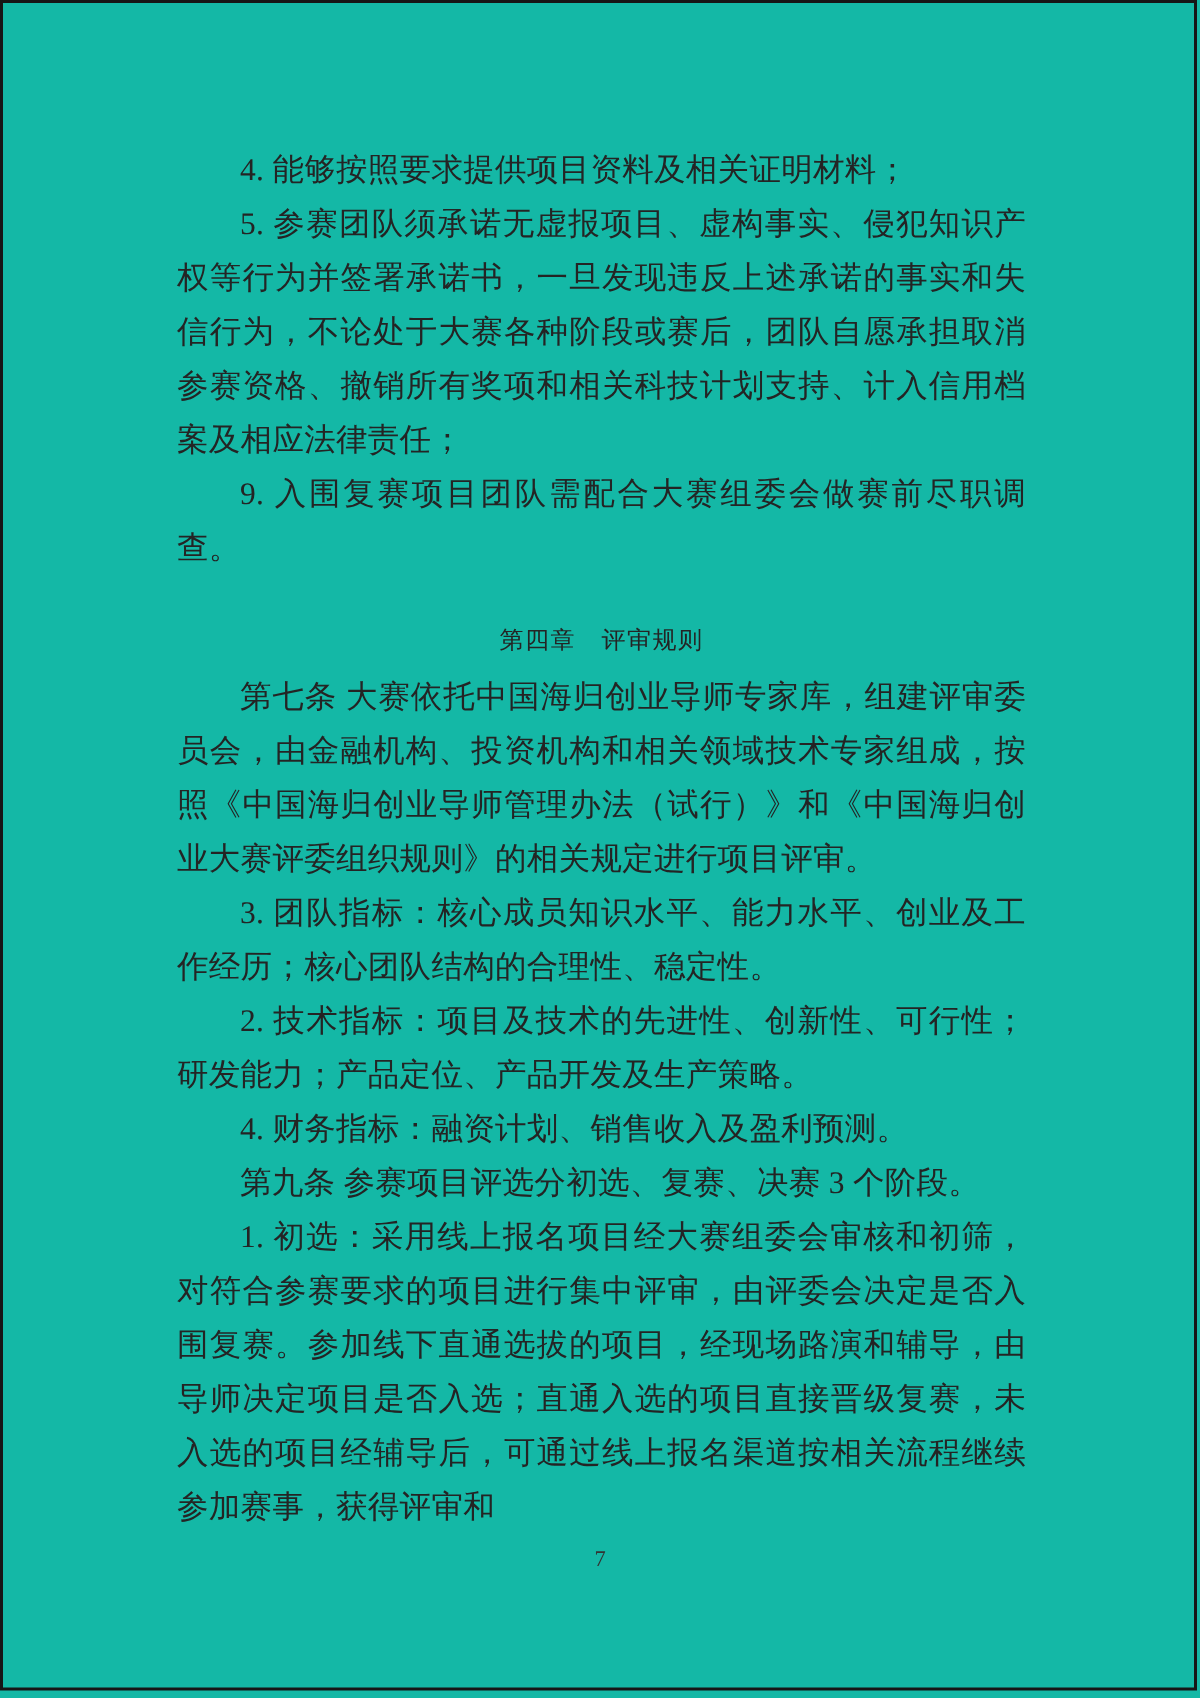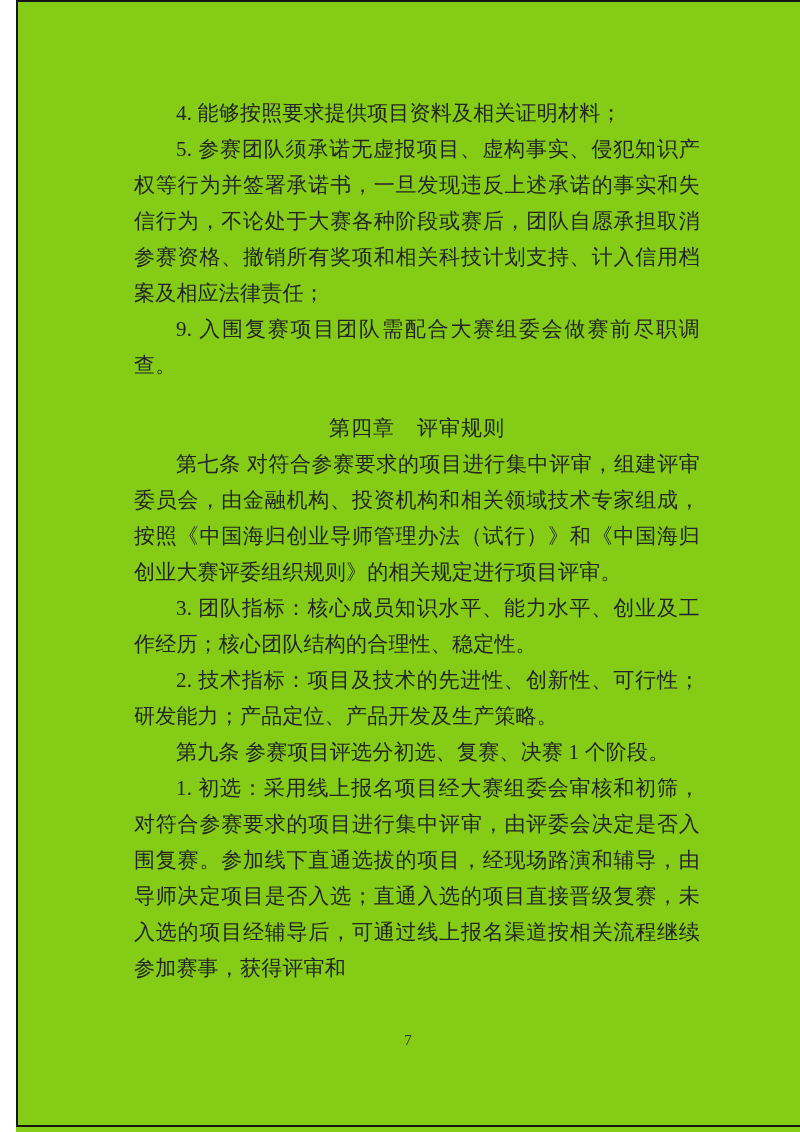--- a/index.html
+++ b/index.html
@@ -10,22 +10,21 @@
     body {
       width: 800px;
       height: 1132px;
       position: relative;
       overflow: hidden;
       font-family: "Liberation Serif", "DejaVu Serif", serif;
     }
     .page {
       position: absolute;
       inset: 0;
-      background: #84cc16;
-      margin-left: 16px;
+      background: #14b8a6;
     }
     .page-border {
       position: absolute;
       left: 0;
       top: 0;
       width: 798px;
       height: 1127px;
       box-sizing: border-box;
       border: 2px solid #161616;
       pointer-events: none;
@@ -41,21 +40,21 @@
       text-align: justify;
       letter-spacing: 0.2px;
     }
     p.para {
       margin: 0;
       text-indent: 2em;
     }
     h2.chapter {
       margin: 27px 0 0 0;
       padding: 0;
-      font-size: 21px;
+      font-size: 16px;
       font-weight: normal;
       text-align: center;
       text-indent: 0;
       letter-spacing: 1px;
       color: #242424;
     }
     .footer {
       position: absolute;
       top: 1030px;
       left: 0;
@@ -73,24 +72,25 @@
 
   <div class="page-border"></div>
 
   <main class="content">
     <p class="para">4. 能够按照要求提供项目资料及相关证明材料；</p>
     <p class="para">5. 参赛团队须承诺无虚报项目、虚构事实、侵犯知识产权等行为并签署承诺书，一旦发现违反上述承诺的事实和失信行为，不论处于大赛各种阶段或赛后，团队自愿承担取消参赛资格、撤销所有奖项和相关科技计划支持、计入信用档案及相应法律责任；</p>
     <p class="para">9. 入围复赛项目团队需配合大赛组委会做赛前尽职调查。</p>
 
     <h2 class="chapter">第四章　评审规则</h2>
 
-    <p class="para">第七条 对符合参赛要求的项目进行集中评审，组建评审委员会，由金融机构、投资机构和相关领域技术专家组成，按照《中国海归创业导师管理办法（试行）》和《中国海归创业大赛评委组织规则》的相关规定进行项目评审。</p>
+    <p class="para">第七条 大赛依托中国海归创业导师专家库，组建评审委员会，由金融机构、投资机构和相关领域技术专家组成，按照《中国海归创业导师管理办法（试行）》和《中国海归创业大赛评委组织规则》的相关规定进行项目评审。</p>
     <p class="para">3. 团队指标：核心成员知识水平、能力水平、创业及工作经历；核心团队结构的合理性、稳定性。</p>
     <p class="para">2. 技术指标：项目及技术的先进性、创新性、可行性；研发能力；产品定位、产品开发及生产策略。</p>
-    <p class="para">第九条 参赛项目评选分初选、复赛、决赛 1 个阶段。</p>
+    <p class="para">4. 财务指标：融资计划、销售收入及盈利预测。</p>
+    <p class="para">第九条 参赛项目评选分初选、复赛、决赛 3 个阶段。</p>
     <p class="para">1. 初选：采用线上报名项目经大赛组委会审核和初筛，对符合参赛要求的项目进行集中评审，由评委会决定是否入围复赛。参加线下直通选拔的项目，经现场路演和辅导，由导师决定项目是否入选；直通入选的项目直接晋级复赛，未入选的项目经辅导后，可通过线上报名渠道按相关流程继续参加赛事，获得评审和</p>
   </main>
 
   <footer class="footer">
     <span>7</span>
   </footer>
 
 </div>
 
 </body></html>

